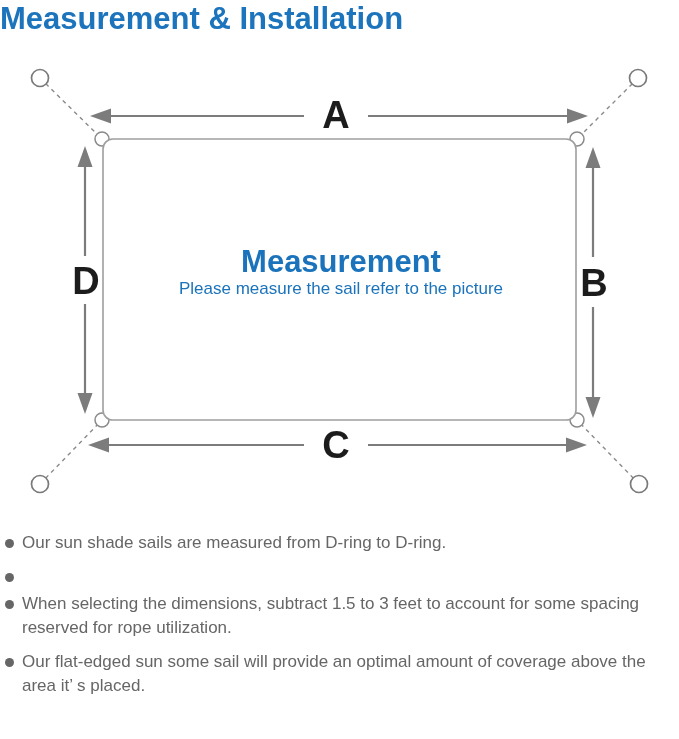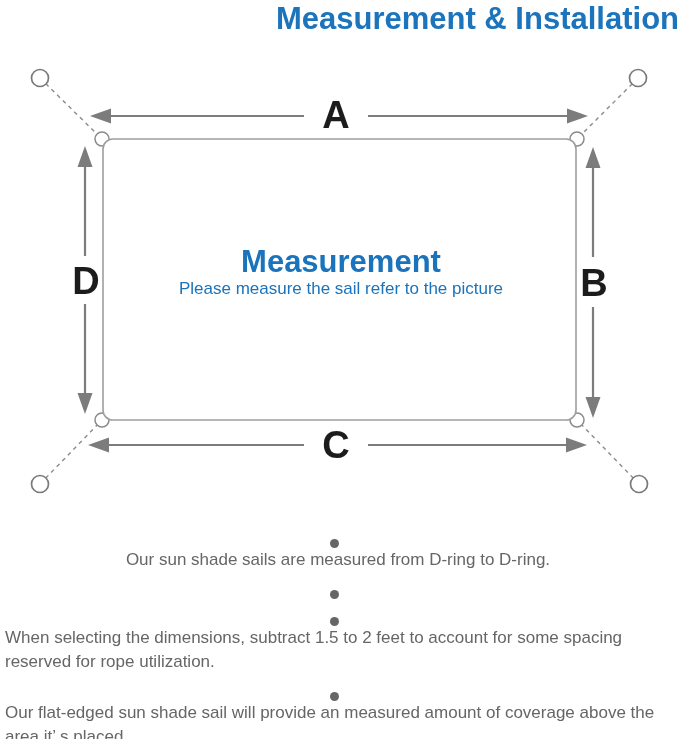--- a/index.html
+++ b/index.html
@@ -5,21 +5,21 @@
   html, body { margin:0; padding:0; background:#ffffff; }
   .page {
     position:relative;
     width:679px; height:739px;
     background:#ffffff;
     overflow:hidden;
     font-family:"Liberation Sans", sans-serif;
   }
   .page-title {
     position:absolute; top:1px; left:0; width:100%;
-    margin:0; text-align:right;
+    margin:0; text-align:left;
     font-family:"Liberation Sans", sans-serif;
     font-size:31px; font-weight:700; color:#1b74bc;
     letter-spacing:0px;
   }
   .diagram {
     position:absolute; top:55px; left:0;
     width:679px; height:470px;
   }
   svg text { font-family:"Liberation Sans", sans-serif; }
   .dim-label   { font-size:38px; font-weight:700; fill:#1c1c1c; text-anchor:middle; }
@@ -29,23 +29,23 @@
   .arrow { fill:#7c7c7c; stroke:none; }
   .rope  { stroke:#8a8a8a; stroke-width:1.4; stroke-dasharray:4 4; fill:none; }
   .ring  { fill:#ffffff; stroke:#7a7a7a; stroke-width:1.7; }
   .bump  { fill:#ffffff; stroke:#8a8a8a; stroke-width:1.5; }
   .sail  { fill:#ffffff; stroke:#9e9e9e; stroke-width:1.6; }
   .notes {
     position:absolute; left:5px; top:531px; width:666px;
     margin:0; padding:0; list-style:none;
   }
   .notes li {
-    display:flex; align-items:center;
+    display:flex; align-items:flex-start;
     margin:0 0 10px 0;
-    color:#666666; font-size:17px; line-height:24px;flex-direction:column;
+    color:#666666; font-size:17px; line-height:24px;
   }
   .bullet-dot {
     flex:0 0 auto;
     width:9px; height:9px; border-radius:50%;
     background:#666666;
     margin:8px 8px 0 0;
   }
 </style>
 </head>
 <body>
@@ -112,21 +112,21 @@
   <ul class="notes">
     <li>
       <span class="bullet-dot"></span>
       <span>Our sun shade sails are measured from D-ring to D-ring.</span>
     </li>
     <li>
       <span class="bullet-dot"></span>
     </li>
     <li>
       <span class="bullet-dot"></span>
-      <span>When selecting the dimensions, subtract 1.5 to 2 feet to account for some spacing reserved for rope utilization.</span>
+      <span>When selecting the dimensions, subtract 1.5 to 3 feet to account for some spacing reserved for rope utilization.</span>
     </li>
     <li>
       <span class="bullet-dot"></span>
-      <span>Our flat-edged sun shade sail will provide an measured amount of coverage above the area it’ s placed.</span>
+      <span>Our flat-edged sun some sail will provide an optimal amount of coverage above the area it’ s placed.</span>
     </li>
   </ul>
 
 </div>
 
 </body></html>

